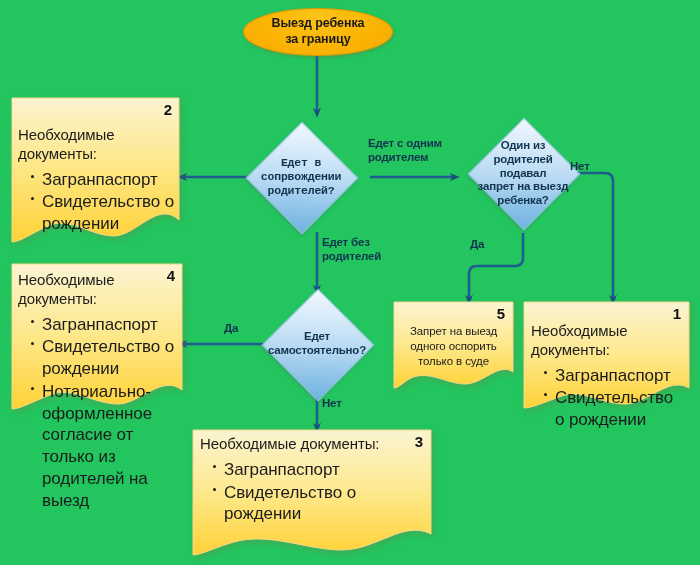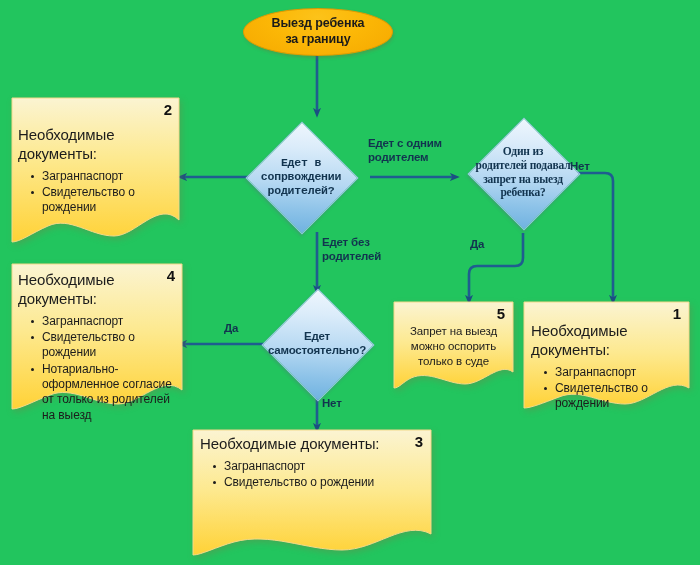--- a/index.html
+++ b/index.html
@@ -103,21 +103,21 @@
     padding: 9px 10px 0 10px;
     letter-spacing: -0.1px;
   }
   .doc ul {
     margin: 5px 0 0 0;
     padding: 0 8px 0 34px;
     list-style: none;
   }
   .doc li {
     position: relative;
-    font-size: 12px;
+    font-size: 17px;
     line-height: 1.28;
     margin-bottom: 1px;
     letter-spacing: -0.1px;
   }
   .doc li::before {
     content: "";
     position: absolute;
     left: -11px;
     top: 6px;
     width: 3px;
@@ -178,21 +178,21 @@
 
   <div class="terminator" style="left:243px; top:8px; width:148px; height:46px;">
     <span>Выезд ребенка<br>за границу</span>
   </div>
 
   <div class="decision" style="left:262px; top:138px; width:78px; height:78px;font-family:Liberation Mono, monospace;">
     <div class="shape"></div>
     <div class="dlabel">Едет в<br>сопрвождении<br>родителей?</div>
   </div>
 
-  <div class="decision" style="left:484px; top:134px; width:78px; height:78px;font-family:Liberation Serif, serif;">
+  <div class="decision" style="left:484px; top:134px; width:78px; height:78px;">
     <div class="shape"></div>
     <div class="dlabel">Один из<br>родителей подавал<br>запрет на выезд<br>ребенка?</div>
   </div>
 
   <div class="decision" style="left:278px; top:305px; width:78px; height:78px;">
     <div class="shape"></div>
     <div class="dlabel">Едет<br>самостоятельно?</div>
   </div>
 
   <div class="doc" style="left:8px; top:96px; width:175px; height:150px;">
@@ -265,21 +265,21 @@
         <linearGradient id="g5" x1="0" y1="0" x2="0" y2="1">
           <stop offset="0%" stop-color="#fbf4d2"></stop>
           <stop offset="48%" stop-color="#fde98f"></stop>
           <stop offset="100%" stop-color="#ffd236"></stop>
         </linearGradient>
       </defs>
       <path d="M3,2 L122,2 L122,72 C108,62 92,84 74,84 C56,84 38,70 20,78 C12,82 8,88 3,88 Z" fill="url(#g5)" stroke="#f2d98a" stroke-width="1"></path>
     </svg>
     <div class="content">
       <div class="num">5</div>
-      <div class="plain" style="padding-top:24px;">Запрет на выезд можно оспорить только в суде</div>
+      <div class="plain" style="padding-top:24px;">Запрет на выезд одного оспорить только в суде</div>
     </div>
   </div>
 
   <div class="doc" style="left:521px; top:300px; width:171px; height:110px;">
     <svg class="wave" viewBox="0 0 171 110" preserveAspectRatio="none" xmlns="http://www.w3.org/2000/svg">
       <defs>
         <linearGradient id="g1" x1="0" y1="0" x2="0" y2="1">
           <stop offset="0%" stop-color="#fbf4d2"></stop>
           <stop offset="48%" stop-color="#fde98f"></stop>
           <stop offset="100%" stop-color="#ffd236"></stop>

